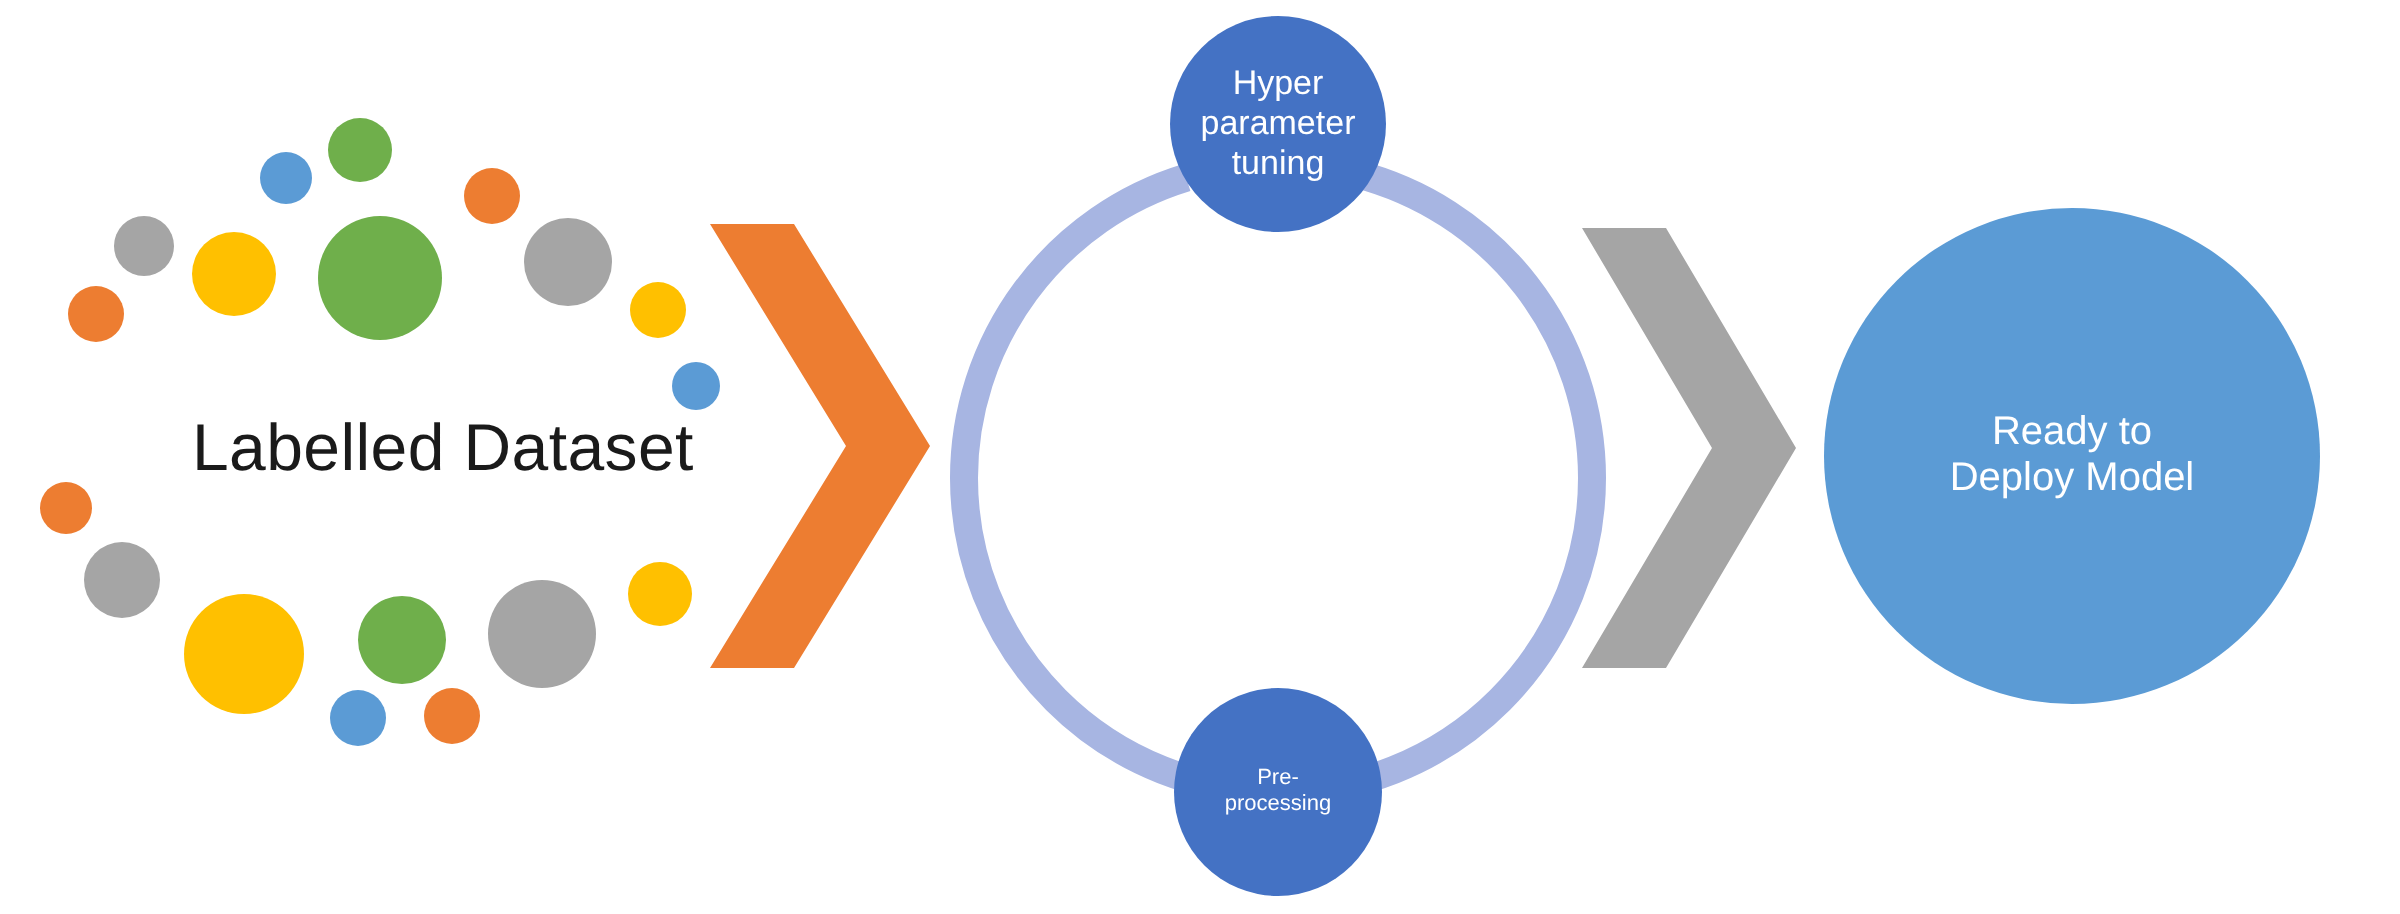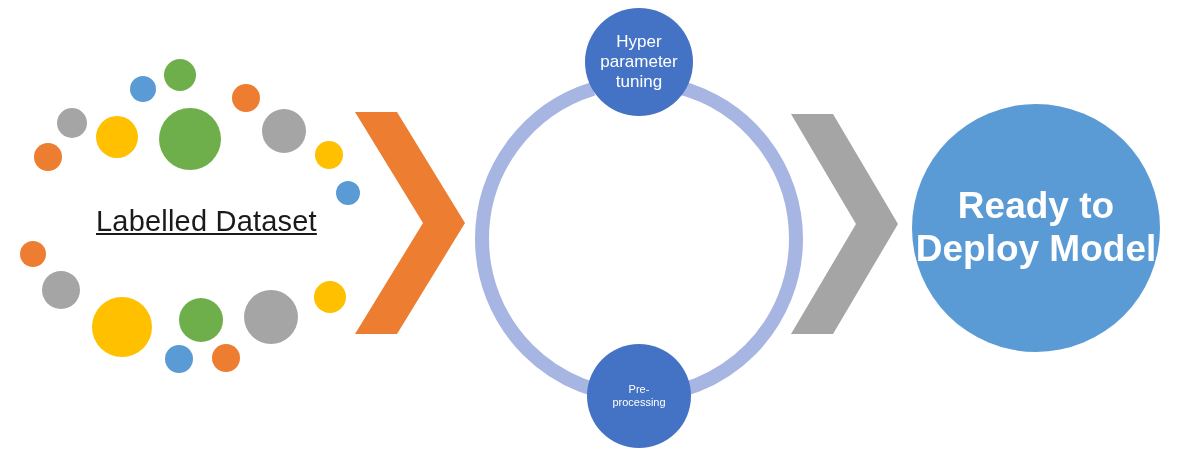--- a/index.html
+++ b/index.html
@@ -18,25 +18,24 @@
     background: #ffffff;
     overflow: hidden;
   }
   .dot {
     position: absolute;
     border-radius: 50%;
   }
   .stage-label {
     position: absolute;
     color: #1a1a1a;
-    font-size: 29px;
+    font-size: 33px;
     font-weight: 400;
     letter-spacing: 0.2px;
     white-space: nowrap;
-    text-decoration: underline;
   }
   .chevron {
     position: absolute;
   }
   .chevron svg {
     display: block;
     width: 100%;
     height: 100%;
   }
   .ring {
@@ -68,22 +67,22 @@
   }
   #hyper-tuning {
     font-size: 17px;
     font-weight: 400;
   }
   #pre-processing {
     font-size: 11px;
     font-weight: 400;
   }
   #ready-deploy {
-    font-size: 37px;
-    font-weight: 700;
+    font-size: 20px;
+    font-weight: 400;
   }
 </style>
 </head>
 <body>
 
 <div id="stage" style="background: rgb(255, 255, 255);">
 
   <div id="dataset-cluster" style="position:absolute; left:0; top:0; width:380px; height:400px;">
 
   <div class="dot" style="left: 164px; top: 59px; width: 32px; height: 32px; background: rgb(111, 175, 75);"></div>

